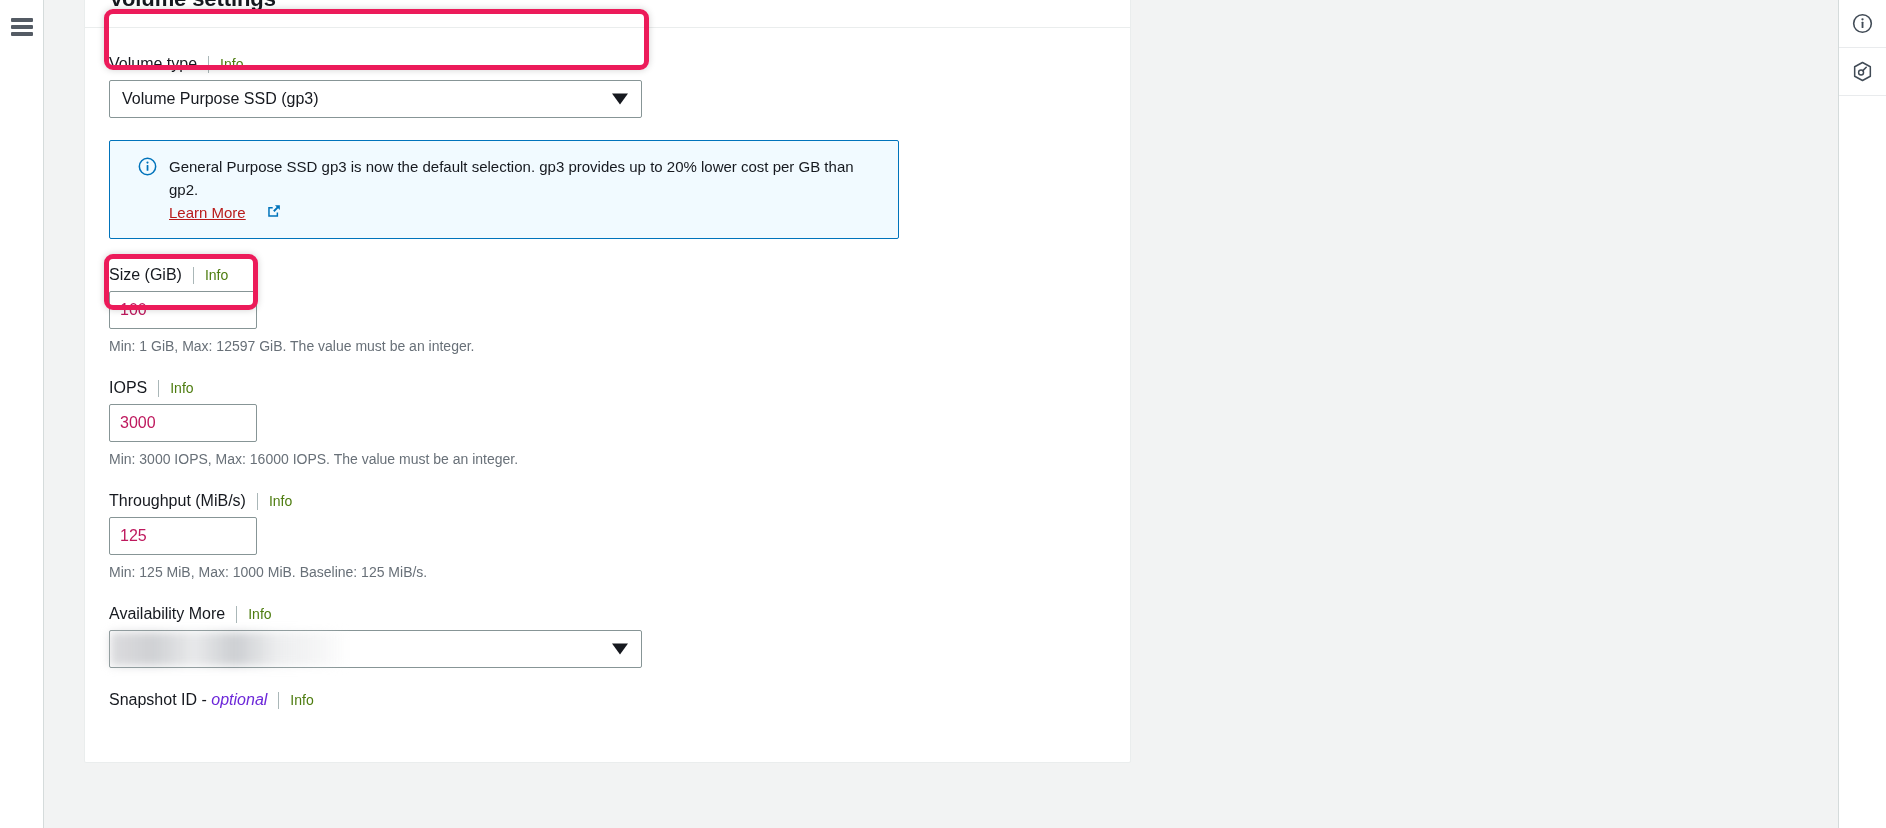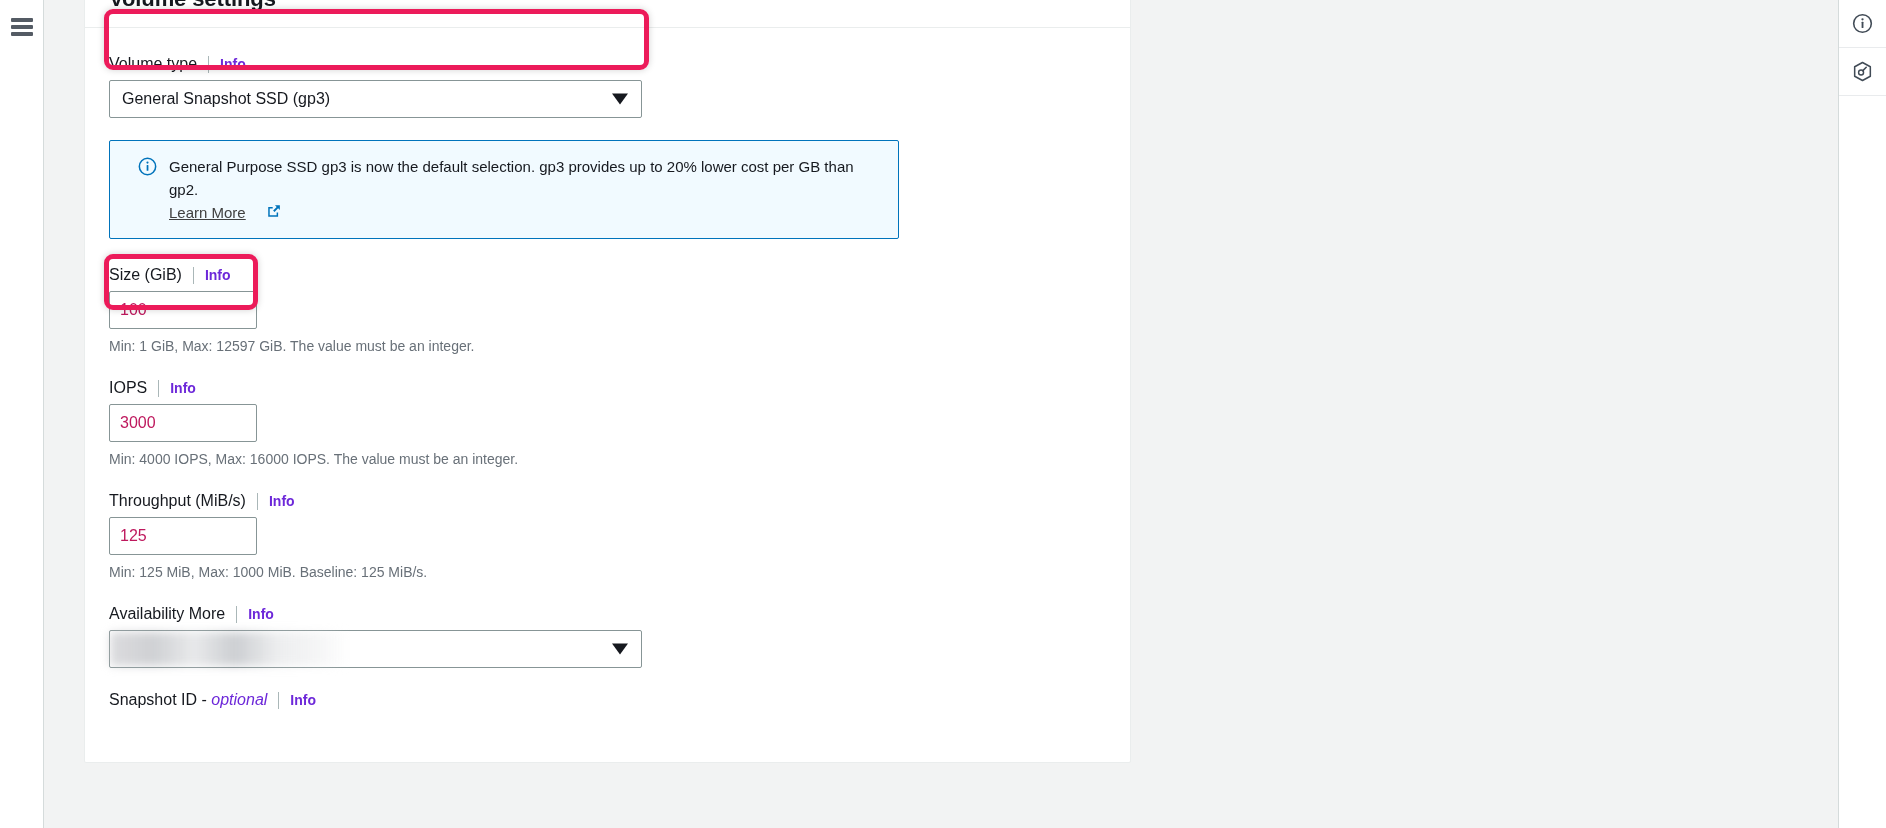--- a/index.html
+++ b/index.html
@@ -111,22 +111,22 @@
   .label-sep {
     width: 1px;
     height: 17px;
     background: #aab7b8;
     margin: 0 11px;
     display: inline-block;
   }
   .info-link {
     font-size: 14px;
     line-height: 20px;
-    color: #6d28d9;
-    font-weight: bold;
+    color: #4d7c0f;
+    font-weight: normal;
     cursor: pointer;
     text-decoration: none;
   }
 
   .select-wrap {
     position: relative;
     width: 533px;
     height: 38px;
   }
   .select-box {
@@ -188,21 +188,21 @@
   .alert-icon {
     flex: 0 0 auto;
     margin-top: 2px;
   }
   .alert-body {
     font-size: 15px;
     line-height: 23px;
     color: #16191f;
   }
   .alert-link {
-    color: #404040;
+    color: #b91c1c;
     text-decoration: underline;
     font-size: 15px;
     cursor: pointer;
     display: inline-flex;
     align-items: center;
     gap: 21px;
   }
   .ext-icon { display: inline-block; vertical-align: -2px; }
 
   
@@ -302,21 +302,21 @@
       <div class="card-body">
 
         <div class="field">
           <div class="field-label-row">
             <span class="field-label">Volume type</span>
             <span class="label-sep"></span>
             <span class="info-link">Info</span>
           </div>
           <div class="select-wrap">
             <div class="select-box">
-              <span>General Snapshot SSD (gp3)</span>
+              <span>Volume Purpose SSD (gp3)</span>
             </div>
             <span class="caret"></span>
           </div>
         </div>
 
         <div class="alert">
           <span class="alert-icon">
             <svg width="19" height="19" viewBox="0 0 20 20" aria-hidden="true">
               <circle cx="10" cy="10" r="8.6" fill="none" stroke="#0073bb" stroke-width="1.6"></circle>
               <circle cx="10" cy="5.9" r="1.15" fill="#0073bb"></circle>
@@ -347,21 +347,21 @@
           <div class="hint">Min: 1 GiB, Max: 12597 GiB. The value must be an integer.</div>
         </div>
 
         <div class="field">
           <div class="field-label-row">
             <span class="field-label">IOPS</span>
             <span class="label-sep"></span>
             <span class="info-link">Info</span>
           </div>
           <input class="text-input" type="text" value="3000" style="">
-          <div class="hint">Min: 4000 IOPS, Max: 16000 IOPS. The value must be an integer.</div>
+          <div class="hint">Min: 3000 IOPS, Max: 16000 IOPS. The value must be an integer.</div>
         </div>
 
         <div class="field">
           <div class="field-label-row">
             <span class="field-label">Throughput (MiB/s)</span>
             <span class="label-sep"></span>
             <span class="info-link">Info</span>
           </div>
           <input class="text-input" type="text" value="125" style="">
           <div class="hint">Min: 125 MiB, Max: 1000 MiB. Baseline: 125 MiB/s.</div>

